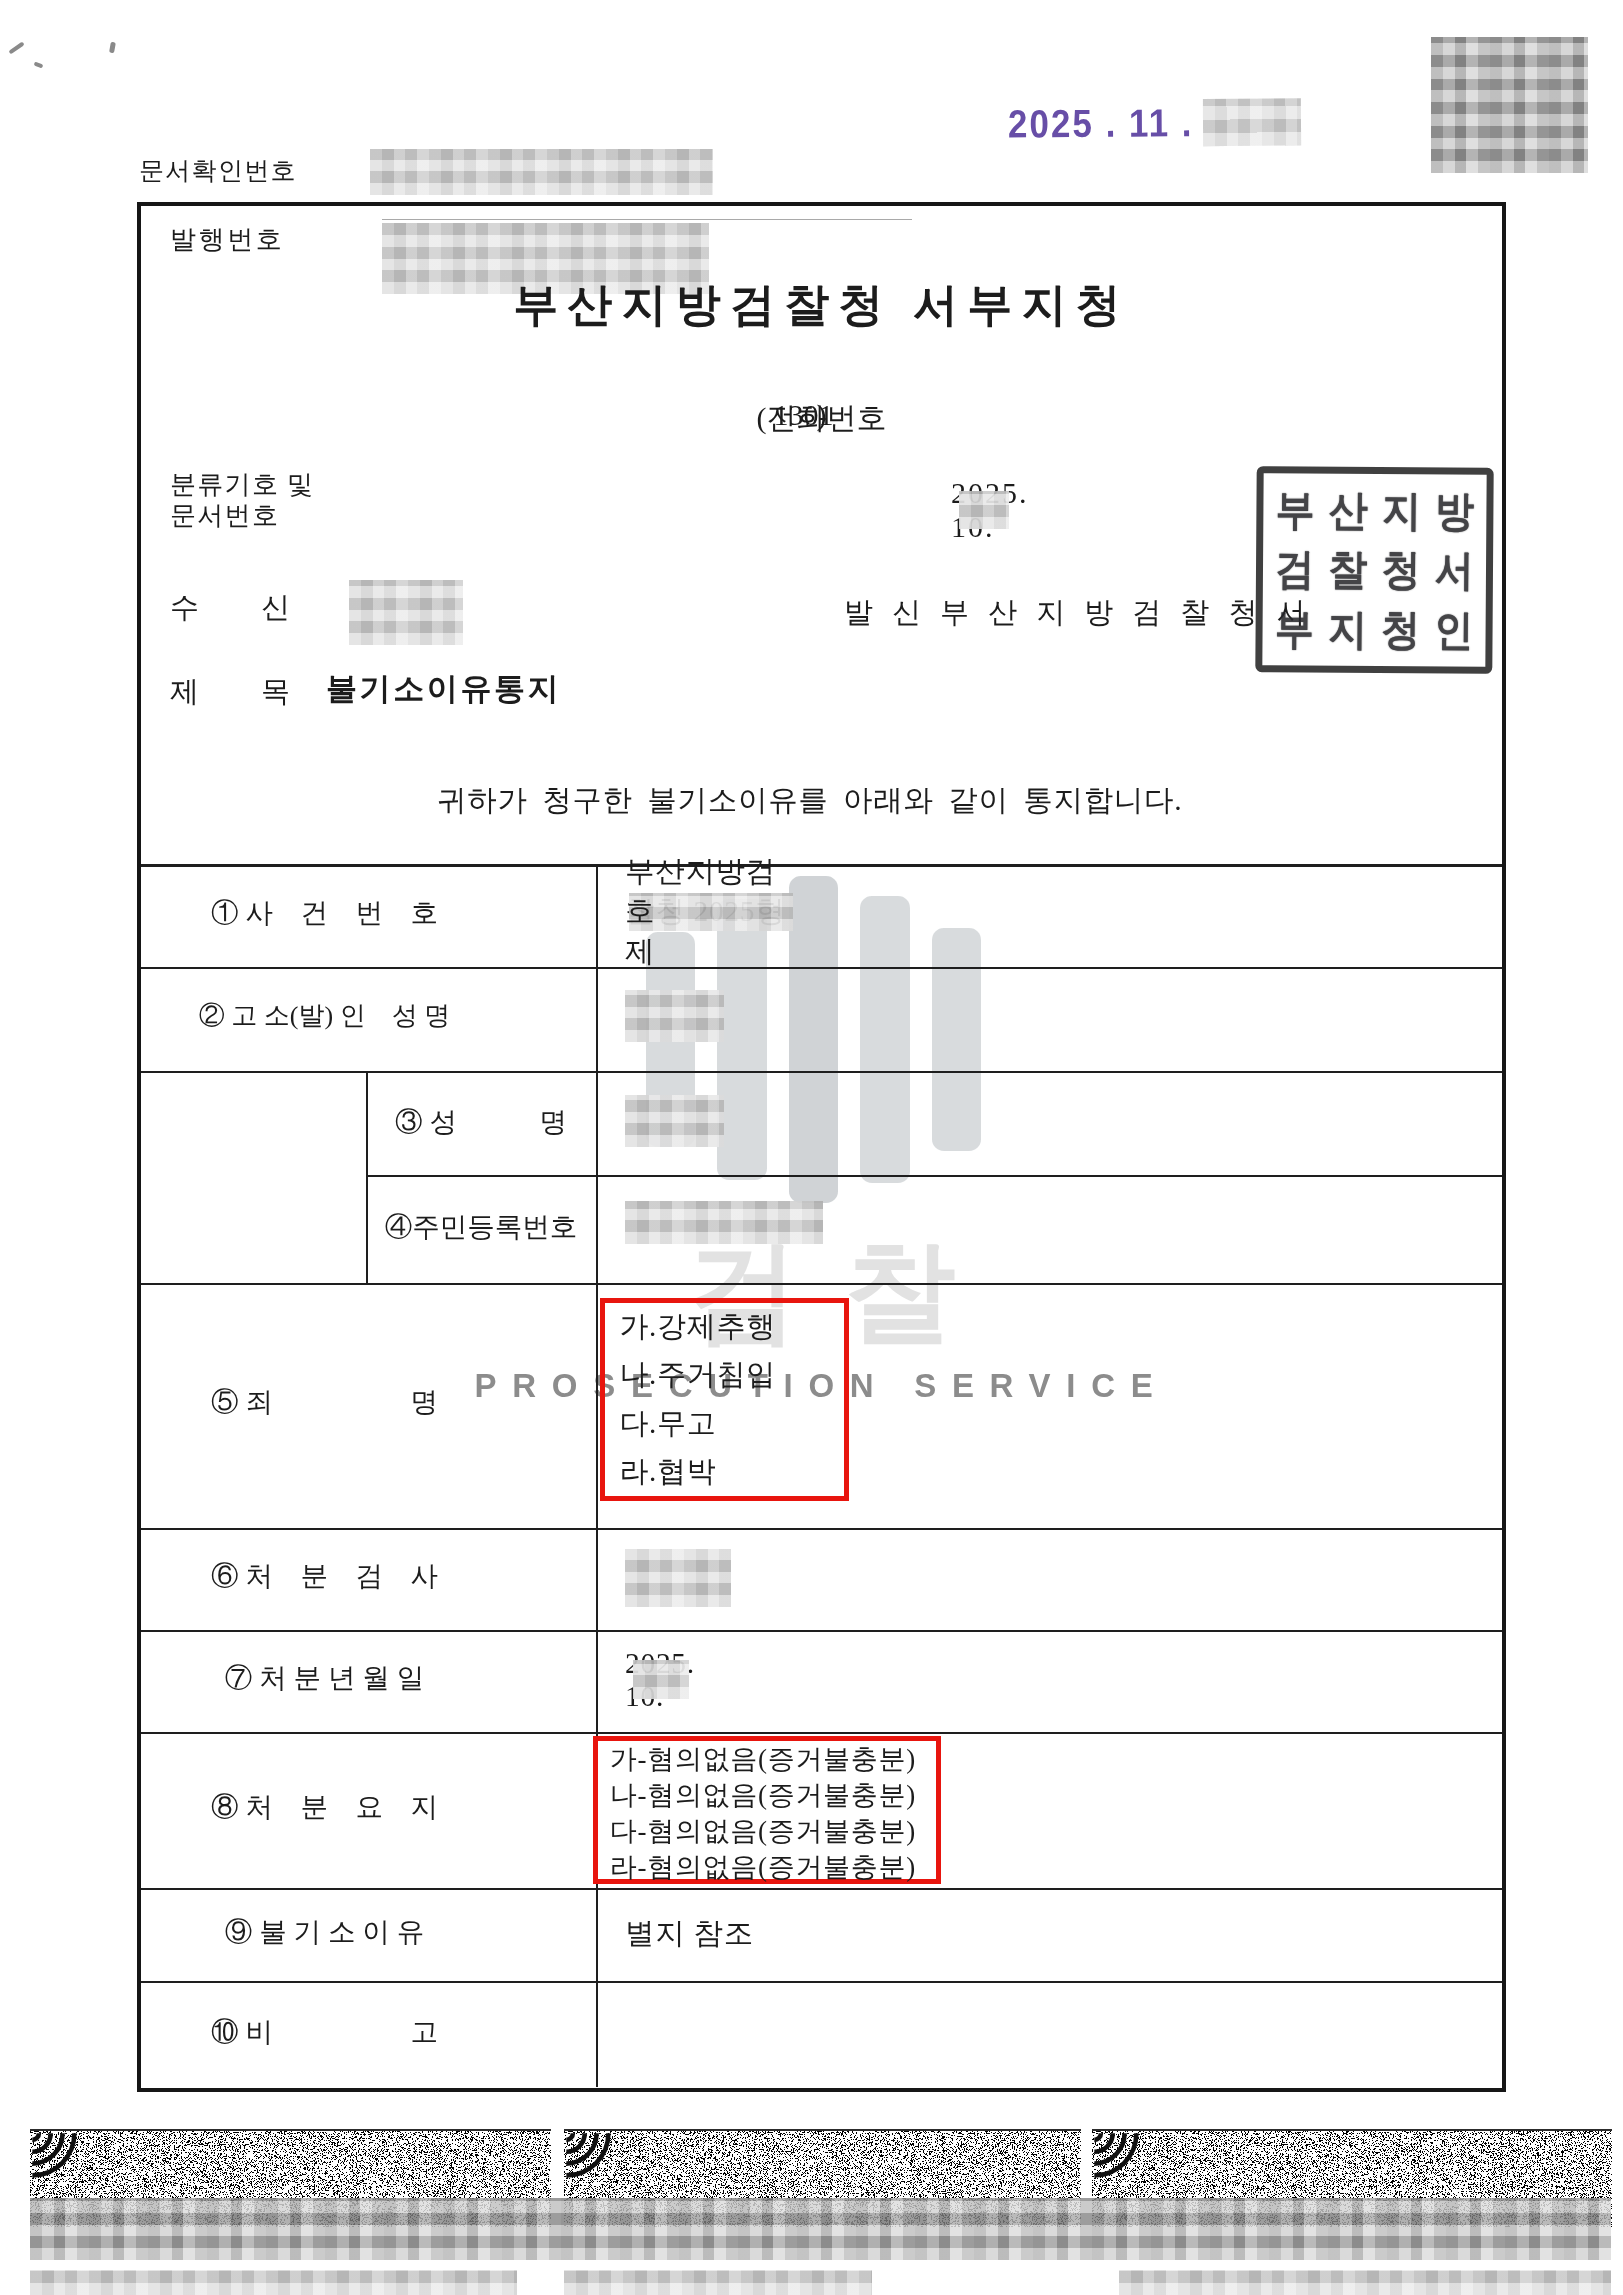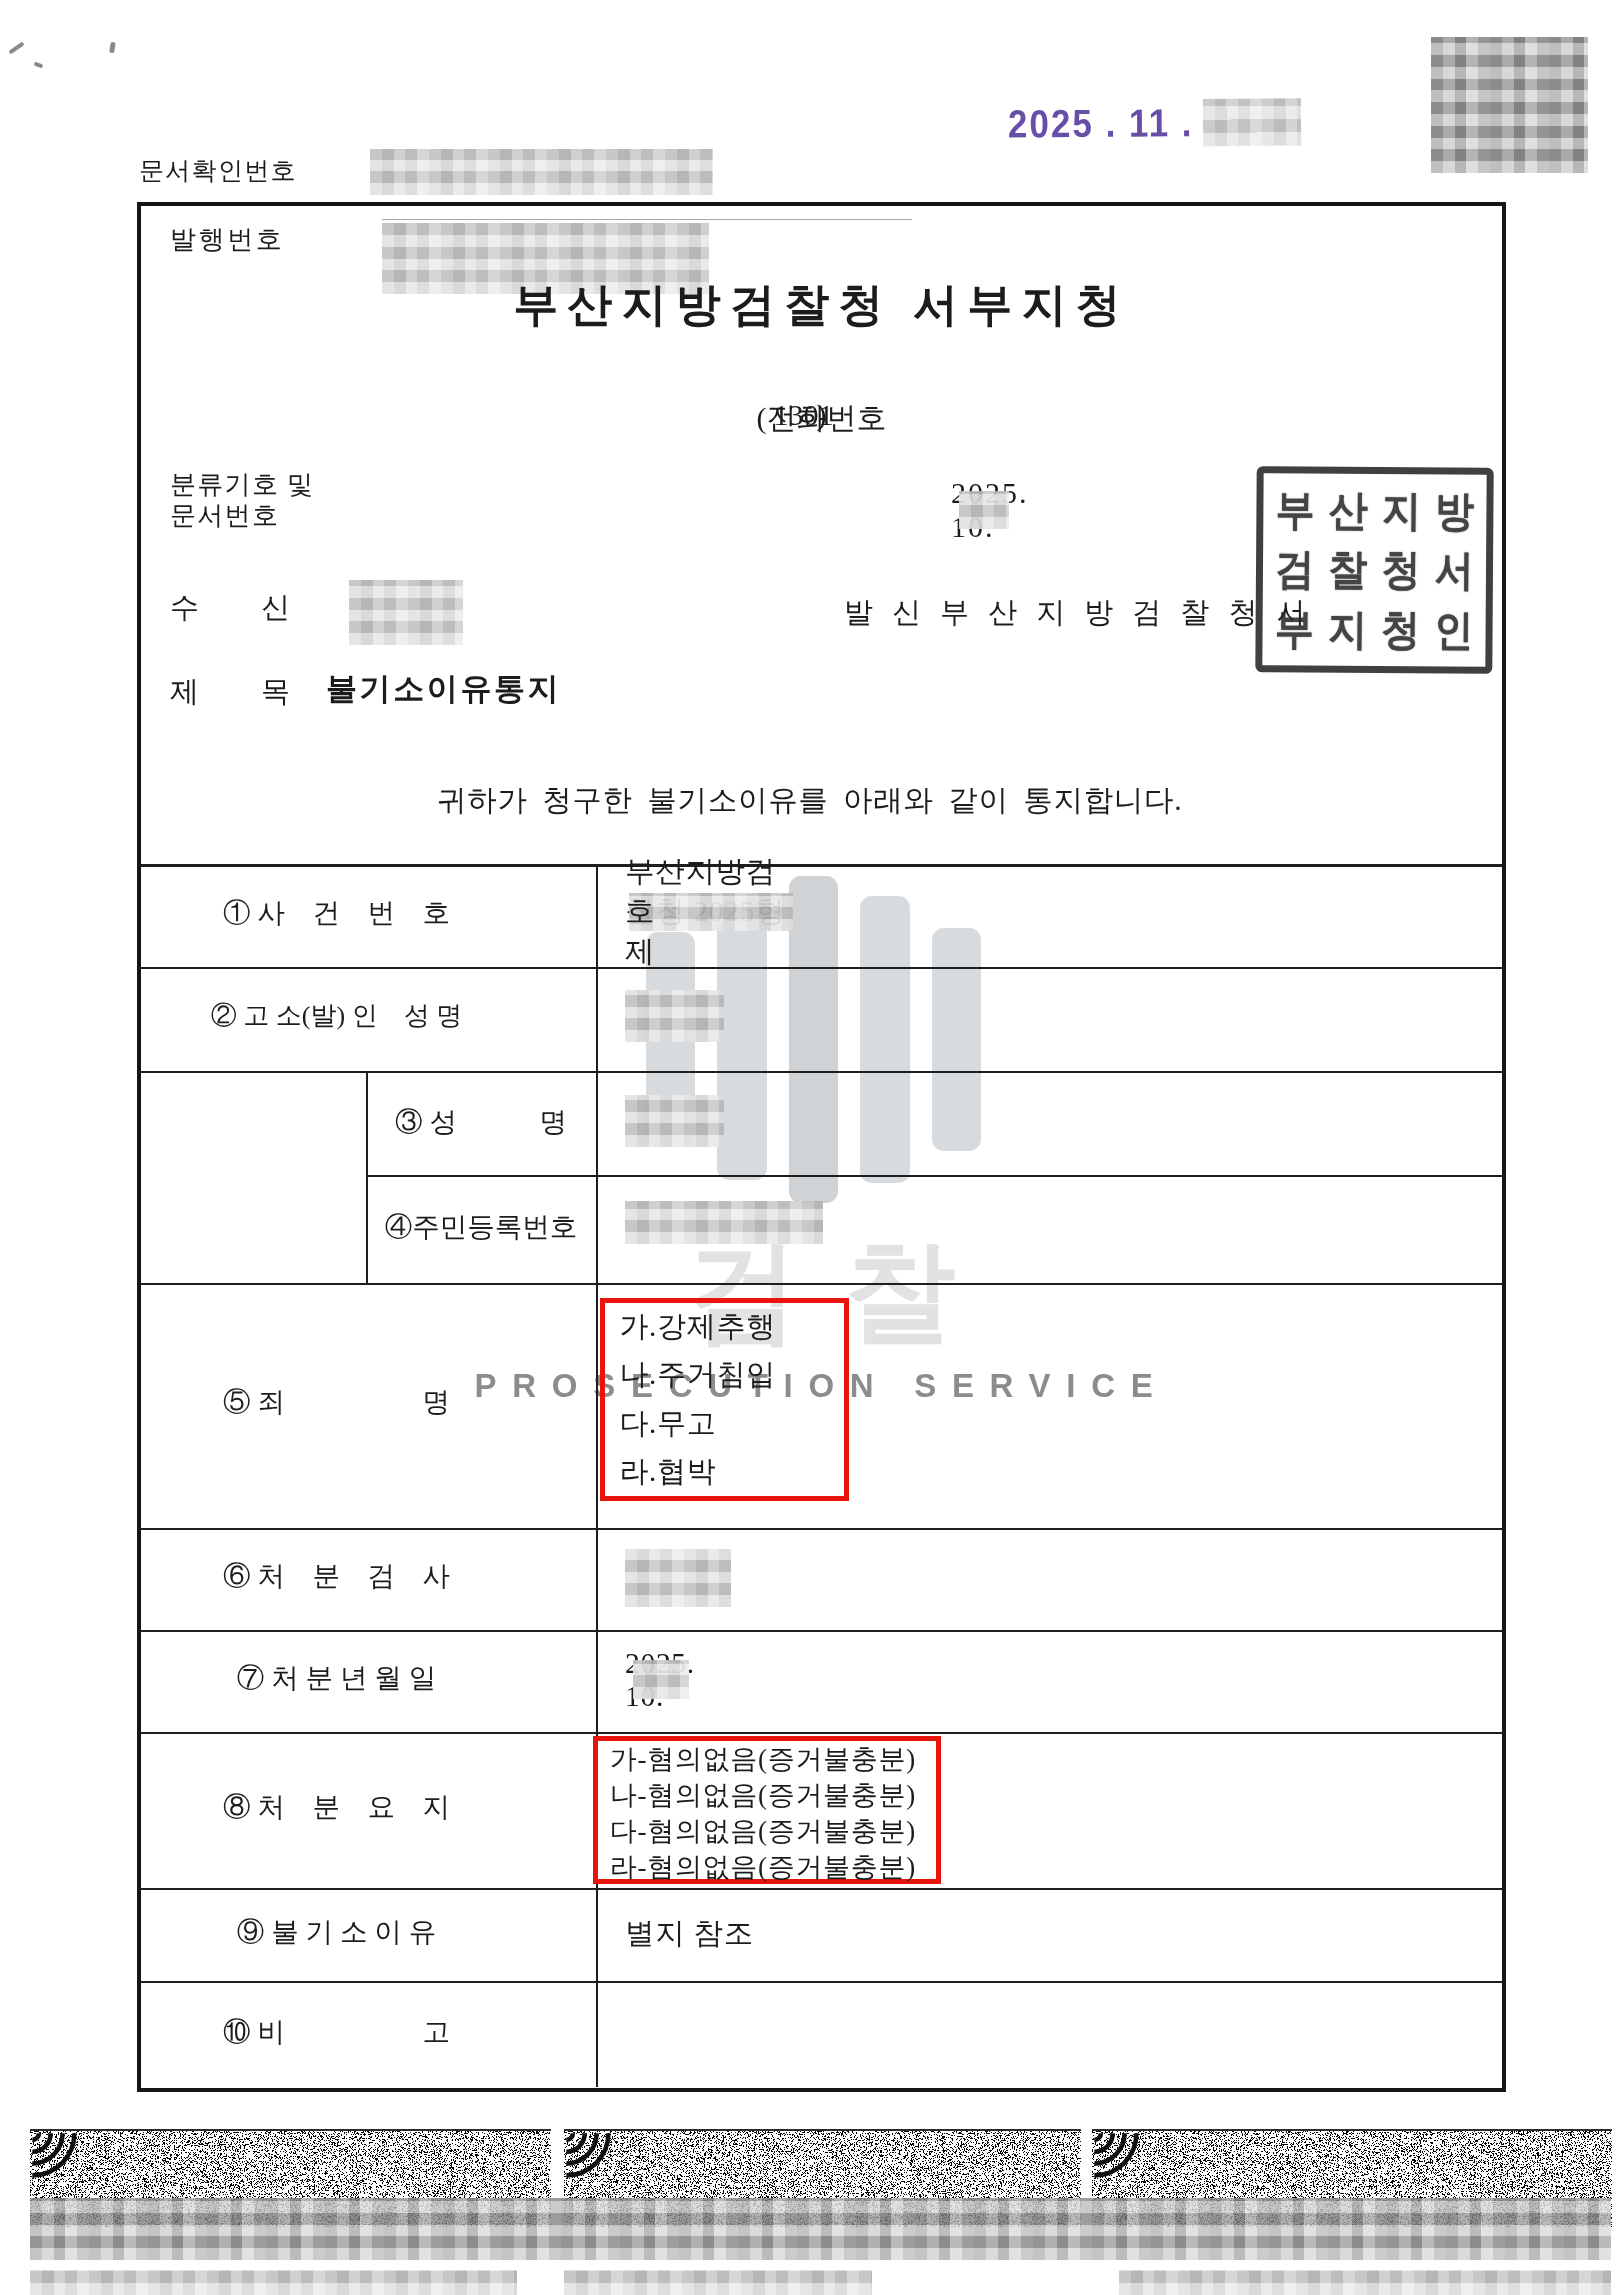--- a/index.html
+++ b/index.html
@@ -76,21 +76,21 @@
   .wm-bars i:nth-child(3){ height:100%; background:#a2a9ae; }
   .wm-bars i:nth-child(4){ height:88%; }
   .wm-bars i:nth-child(5){ height:68%; }
   .wm-kr { left:0; right:0; top:1011px; text-align:center; font-size:111px; font-weight:700; letter-spacing:46px; color:#c6c6c6; opacity:.5; text-indent:46px; }
   .wm-en { left:0; right:0; top:1161px; text-align:center; font-family:"Liberation Sans","DejaVu Sans",sans-serif; font-weight:bold; font-size:33px; letter-spacing:15.7px; color:#404040; opacity:.6; }
   
   .hl { left:0; right:0; height:2px; background:#1e1e1e; z-index:1; }
   .hl--sub { left:225px; }
   .vl { width:2px; background:#1e1e1e; z-index:1; }
   
-  .rowlabel { left:0; width:367px; text-align:center; font-size:27.5px; white-space:nowrap; z-index:2;margin-left:12px; }
+  .rowlabel { left:0; width:367px; text-align:center; font-size:27.5px; white-space:nowrap; z-index:2; }
   .sublabel { left:225px; width:230px; text-align:center; font-size:27.5px; white-space:nowrap; z-index:2; }
   .suspect-label { left:0; width:225px; text-align:center; font-size:27px; line-height:51px; z-index:2; }
   
   .val { font-size:29.5px; letter-spacing:0.7px; z-index:2; }
   .flexval { display:flex; align-items:center; }
   .flexval .mosaic { position:static; display:inline-block; }
   .redbox { border:5.9px solid #e8150e; z-index:3; display:flex; flex-direction:column; justify-content:space-around; background:transparent; }
   .redbox div { position:static; font-size:29px; letter-spacing:0.7px; }
   
   .strip { position:absolute; height:98px; background:#fff; border-top:2.6px solid #2c2c2c; z-index:1; }

